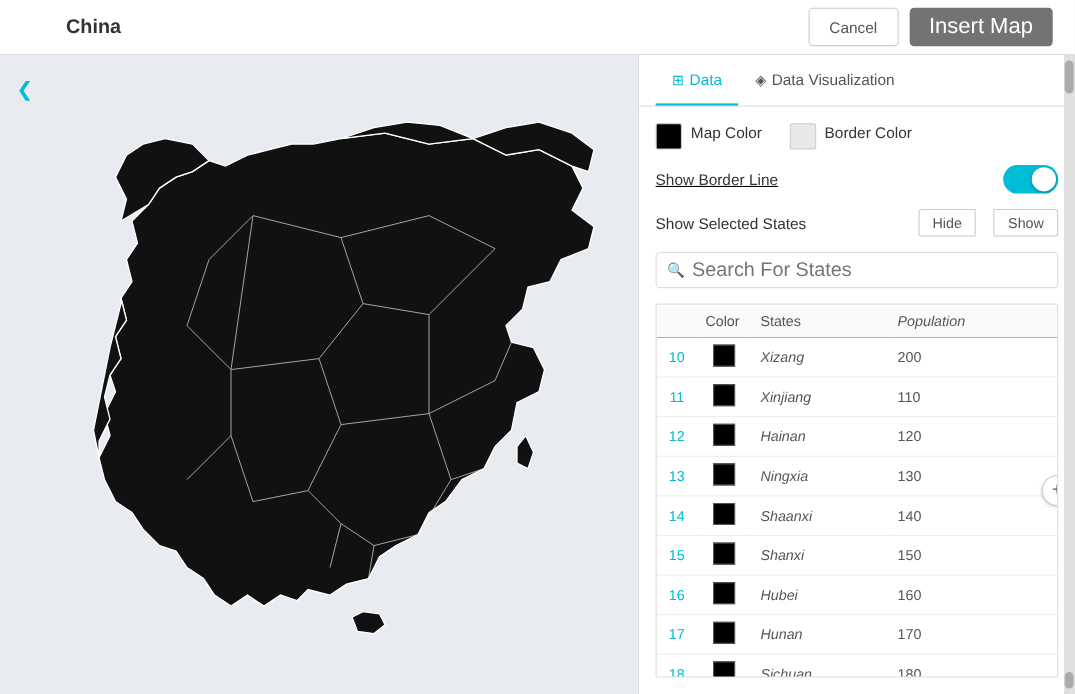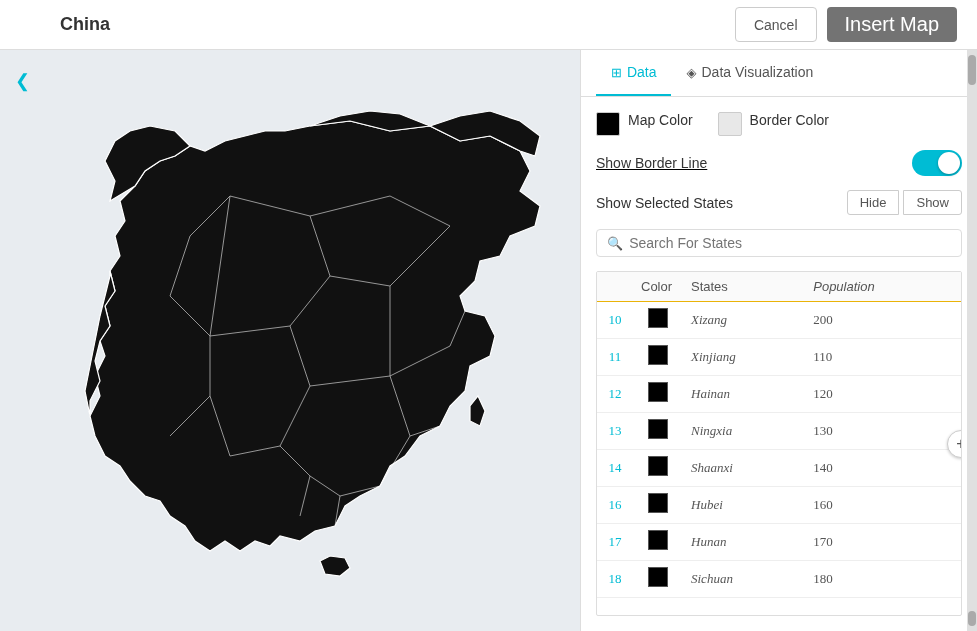--- a/index.html
+++ b/index.html
@@ -188,21 +188,21 @@
       display: flex;
       align-items: center;
       justify-content: space-between;
     }
     .states-label {
       font-size: 14px;
       color: #333;
     }
     .states-buttons {
       display: flex;
-      gap: 4px;
+      gap: 16px;
       margin-left: 40px;
     }
     .state-btn {
       padding: 4px 12px;
       font-size: 13px;
       border: 1px solid #ccc;
       cursor: pointer;
       background: #fff;
       color: #555;
     }
@@ -223,21 +223,21 @@
       background: #fff;
       gap: 6px;
     }
     .search-icon {
       color: #aaa;
       font-size: 13px;
     }
     .search-input {
       border: none;
       outline: none;
-      font-size: 14px;
+      font-size: 18px;
       color: #0369a1;
       flex: 1;
       background: transparent;
     }
 
     
     .table-container {
       flex: 1;
       overflow: hidden;
       position: relative;
@@ -267,21 +267,20 @@
     thead th.italic {
       font-style: italic;
       font-weight: 400;
     }
     tbody tr {
       border-bottom: 1px solid #eee;
     }
     tbody td {
       padding: 6px 8px;
       color: #555;
-      font-family: Liberation Serif, serif;
     }
     .row-num {
       color: #00bcd4;
       text-align: center;
     }
     .row-color-cell {
       text-align: center;
     }
     .row-color-swatch {
       width: 20px;
@@ -574,20 +573,26 @@
       <td class="row-state">Ningxia</td>
       <td class="row-pop">130</td>
     </tr>
                 <tr>
       <td class="row-num">14</td>
       <td class="row-color-cell"><div class="row-color-swatch"></div></td>
       <td class="row-state">Shaanxi</td>
       <td class="row-pop">140</td>
     </tr>
                 <tr>
+      <td class="row-num">15</td>
+      <td class="row-color-cell"><div class="row-color-swatch"></div></td>
+      <td class="row-state">Shanxi</td>
+      <td class="row-pop">150</td>
+    </tr>
+                <tr>
       <td class="row-num">16</td>
       <td class="row-color-cell"><div class="row-color-swatch"></div></td>
       <td class="row-state">Hubei</td>
       <td class="row-pop">160</td>
     </tr>
                 <tr>
       <td class="row-num">17</td>
       <td class="row-color-cell"><div class="row-color-swatch"></div></td>
       <td class="row-state">Hunan</td>
       <td class="row-pop">170</td>

